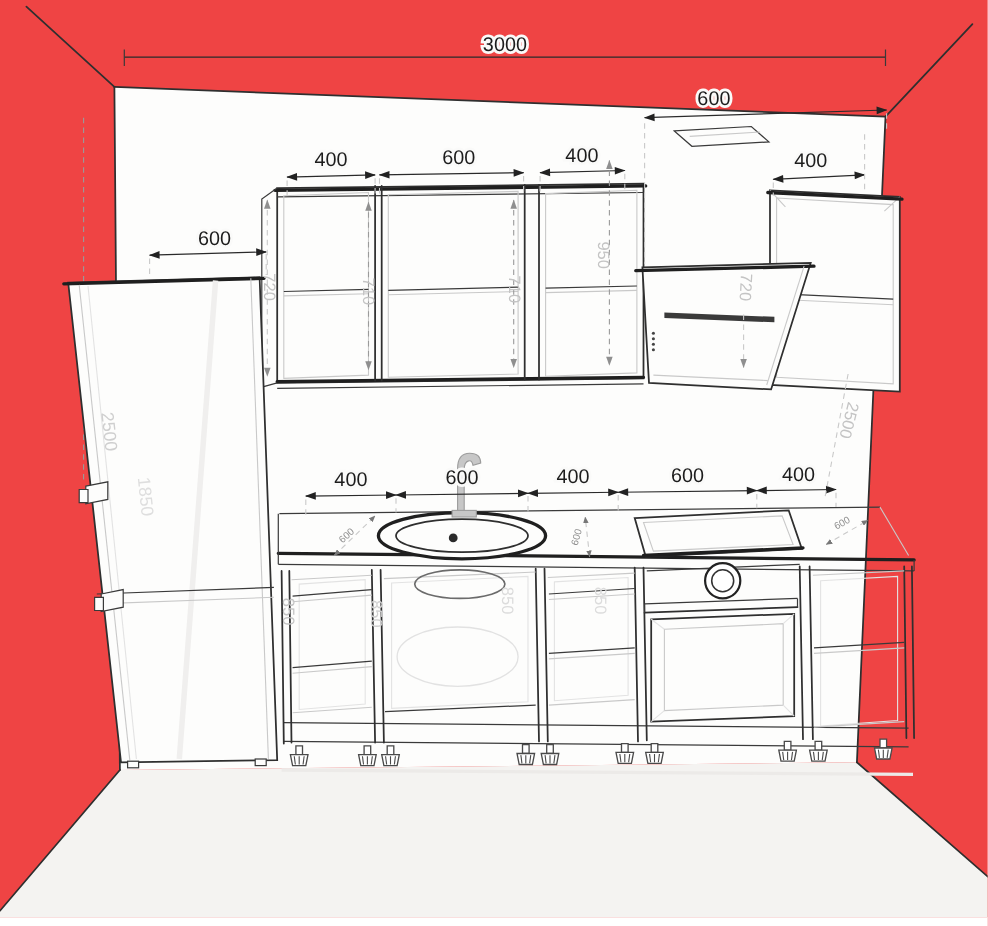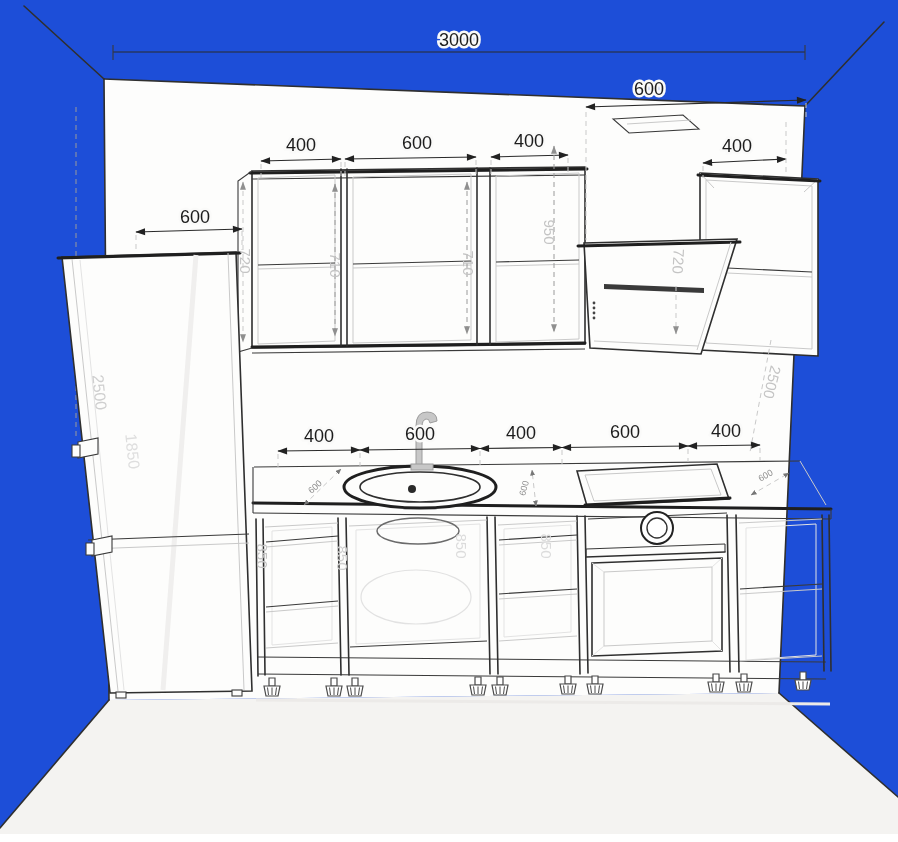--- a/index.html
+++ b/index.html
@@ -1,16 +1,16 @@
 <!DOCTYPE html>
 <html><head>
 <meta charset="utf-8">
 <style>
   html,body{margin:0;padding:0;background:#ffffff;}
-  .canvas{position:relative;width:898px;height:834px;background:#1d4ed8;overflow:hidden;
+  .canvas{position:relative;width:898px;height:834px;background:#ef4444;overflow:hidden;
           font-family:"Liberation Sans",sans-serif;}
   svg{position:absolute;left:0;top:0;}
   svg text{font-family:"Liberation Sans",sans-serif;}
   .dim{font-size:18px;fill:#1c1c1c;paint-order:stroke fill;stroke:#fafaf9;stroke-width:5px;
        text-anchor:middle;}
   .gdim{font-size:15px;fill:#c4c4c4;text-anchor:middle;}
   .tiny{font-size:9px;fill:#8f8f8f;text-anchor:middle;}
   .ln{stroke:#2f2f2f;stroke-width:1.6;fill:none;stroke-linecap:round;}
   .lw{stroke:#3a3a3a;stroke-width:1.1;fill:none;}
   .hv{stroke:#1f1f1f;stroke-width:3;fill:none;stroke-linecap:round;}

